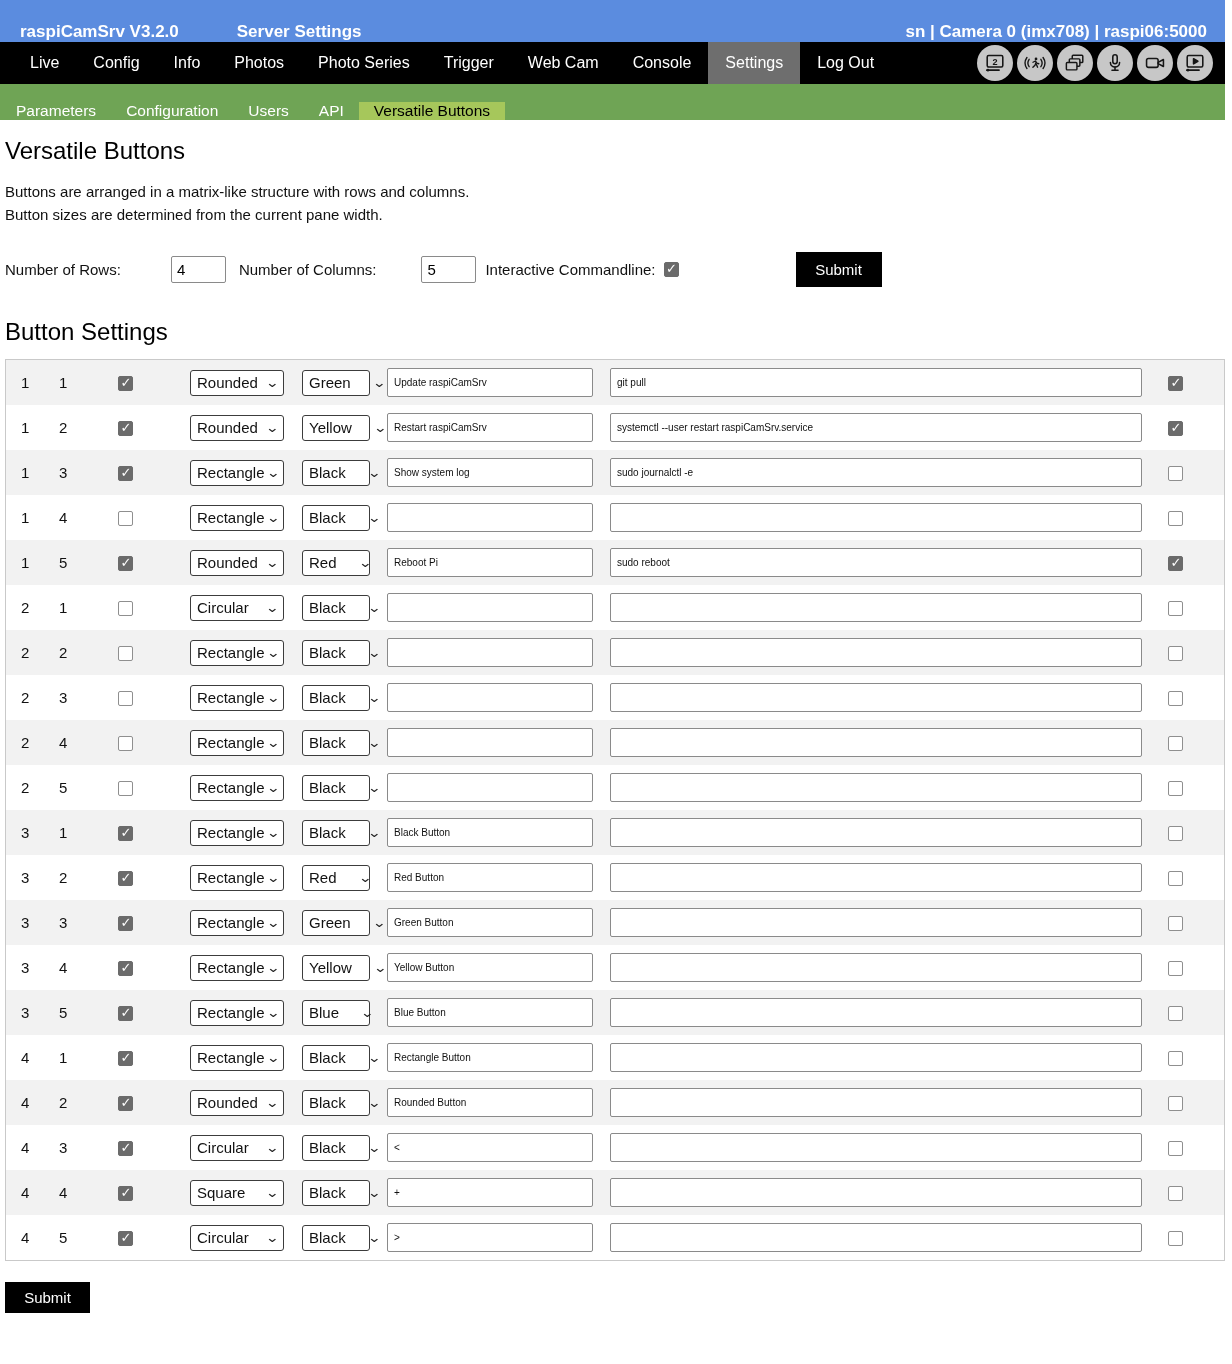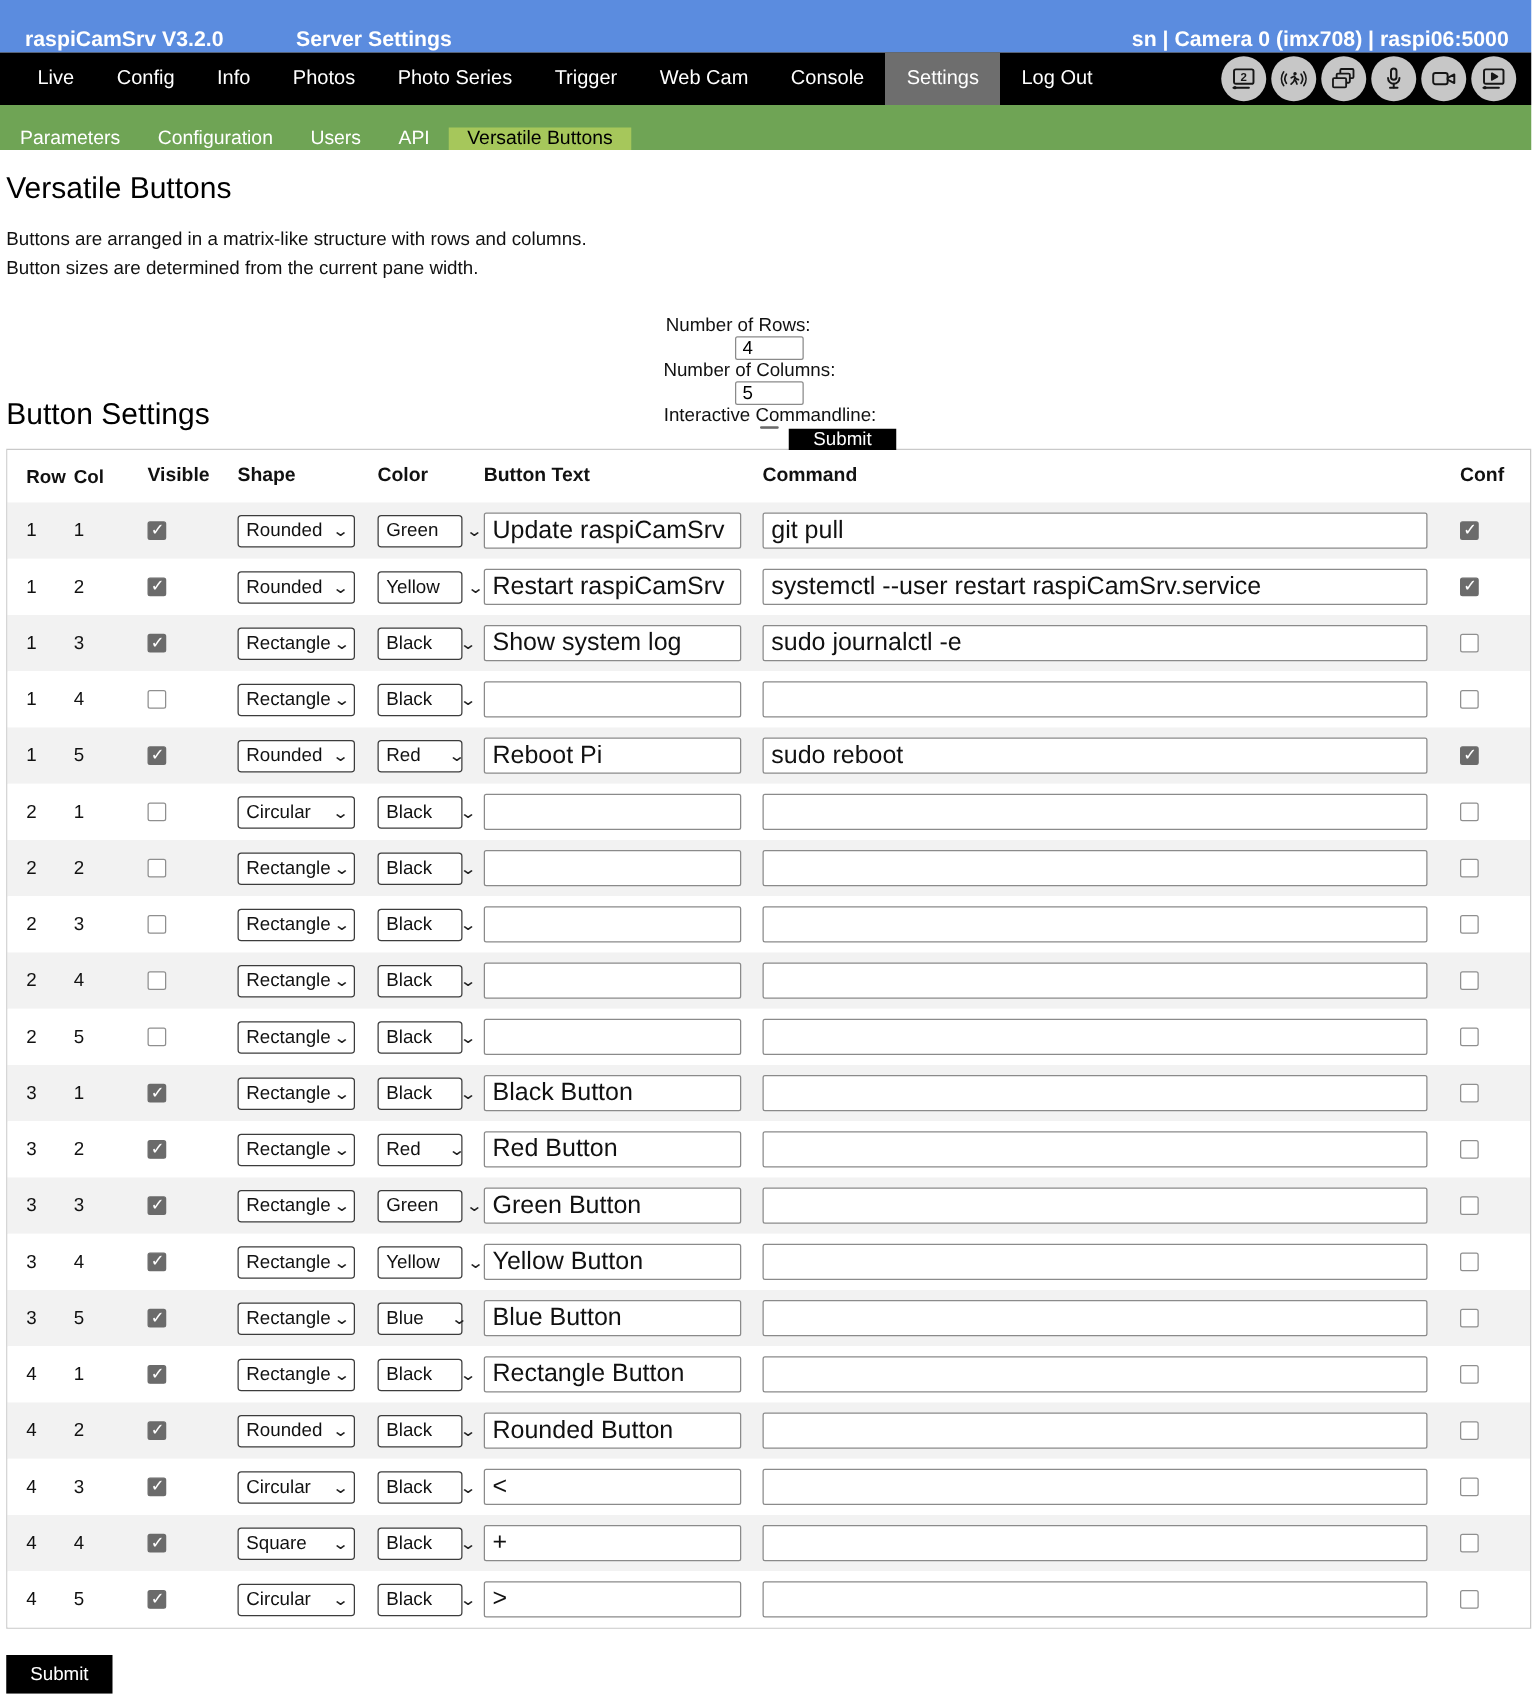--- a/index.html
+++ b/index.html
@@ -23,21 +23,21 @@
   
   .subnav { height: 36px; background: #6fa455; display: flex; align-items: flex-end; padding-left: 1px; }
   .subnav .subnav-item { display: flex; align-items: center; padding: 0 15px; color: #fff; font-size: 15.5px; cursor: pointer; }
   .subnav .subnav-item.active { background: #a6c75b; color: #000; }
 
   
   .main { padding: 0 6px 0 5px; }
   h1.h { font-size: 24px; font-weight: 500; margin: 17px 0 15px; color: #000; }
   .desc p { font-size: 15px; line-height: 23px; color: #111; }
 
-  .cfg-form { display: flex; align-items: center; margin-top: 26px; height: 35px; flex-direction: column; }
+  .cfg-form { display: flex; align-items: center; margin-top: 26px; height: 35px; }
   .cfg-form label { font-size: 15px; }
   .num-input { width: 55px; height: 27px; border: 1px solid #8a8a8a; border-radius: 2px; font-size: 15px; padding: 0 5px; font-family: inherit; }
   .lbl-rows { margin-right: 50px; }
   .lbl-cols { margin-left: 13px; margin-right: 45px; }
   .lbl-cmd  { margin-left: 9px; margin-right: 8px; }
   .btn-dark { background: #000; color: #fff; border: none; font-size: 15px; font-family: inherit; cursor: pointer; }
   .submit-top { width: 86px; height: 35px; margin-left: 117px; }
   .submit-bottom { width: 85px; height: 31px; margin: 21px 0 0 0; display: block; }
 
   h2.h { font-size: 24px; font-weight: 500; margin: 31px 0 13px; color: #000; }
@@ -60,21 +60,21 @@
   .checkbox { width: 15px; height: 15px; border: 1px solid #8f8f8f; border-radius: 2px; background: #fff; display: inline-block; position: relative; cursor: pointer; vertical-align: middle; }
   .checkbox.checked { background: #6b6b6b; border-color: #6b6b6b; }
   .checkbox.checked::after { content: "✓"; position: absolute; left: 1.5px; top: -2px; color: #fff; font-size: 13px; font-weight: bold; }
 
   
   .select { display: inline-flex; align-items: center; justify-content: space-between; height: 26px; border: 1.5px solid #3c3c3c; border-radius: 3px; background: #fff; font-size: 15px; padding: 0 5px 0 6px; cursor: pointer; }
   .c-shape .select { width: 94px; }
   .c-color .select { width: 68px; gap: 20px; }
   .chev { font-size: 13px; line-height: 10px; color: #222; transform: scaleX(1.3); margin-left: 3px; }
 
-  .txt-input { height: 29px; border: 1px solid #8a8a8a; border-radius: 2px; font-size: 20px; padding: 0 6px; font-family: inherit; background: #fff; color: #111; }
+  .txt-input { height: 29px; border: 1px solid #8a8a8a; border-radius: 2px; font-size: 10px; padding: 0 6px; font-family: inherit; background: #fff; color: #111; }
   .c-text .txt-input { width: 206px; }
   .c-command .txt-input { width: 532px; }
 </style>
 </head>
 <body>
 
 <div class="barwrap">
   <header class="topbar">
     <span>raspiCamSrv V3.2.0</span>
     <span class="page-title">Server Settings</span>
@@ -170,30 +170,20 @@
     <label class="lbl-cols">Number of Columns:</label>
     <input class="num-input" type="text" value="5" style="">
     <label class="lbl-cmd">Interactive Commandline:</label>
     <span class="checkbox checked"></span>
     <button class="btn-dark submit-top">Submit</button>
   </div>
 
   <h2 class="h">Button Settings</h2>
 
   <div class="btable">
-    <div class="trow thead">
-      <div class="c-row">Row</div>
-      <div class="c-col">Col</div>
-      <div class="c-visible">Visible</div>
-      <div class="c-shape">Shape</div>
-      <div class="c-color">Color</div>
-      <div class="c-text">Button Text</div>
-      <div class="c-command">Command</div>
-      <div class="c-conf">Conf</div>
-    </div>
     <div id="table-body">
   <div class="trow alt">
     <div class="c-row">1</div>
     <div class="c-col">1</div>
     <div class="c-visible"><span class="checkbox checked"></span></div>
     <div class="c-shape">
       <span class="select">
         <span class="sel-text">Rounded</span>
         <span class="chev">⌄</span>
       </span>

